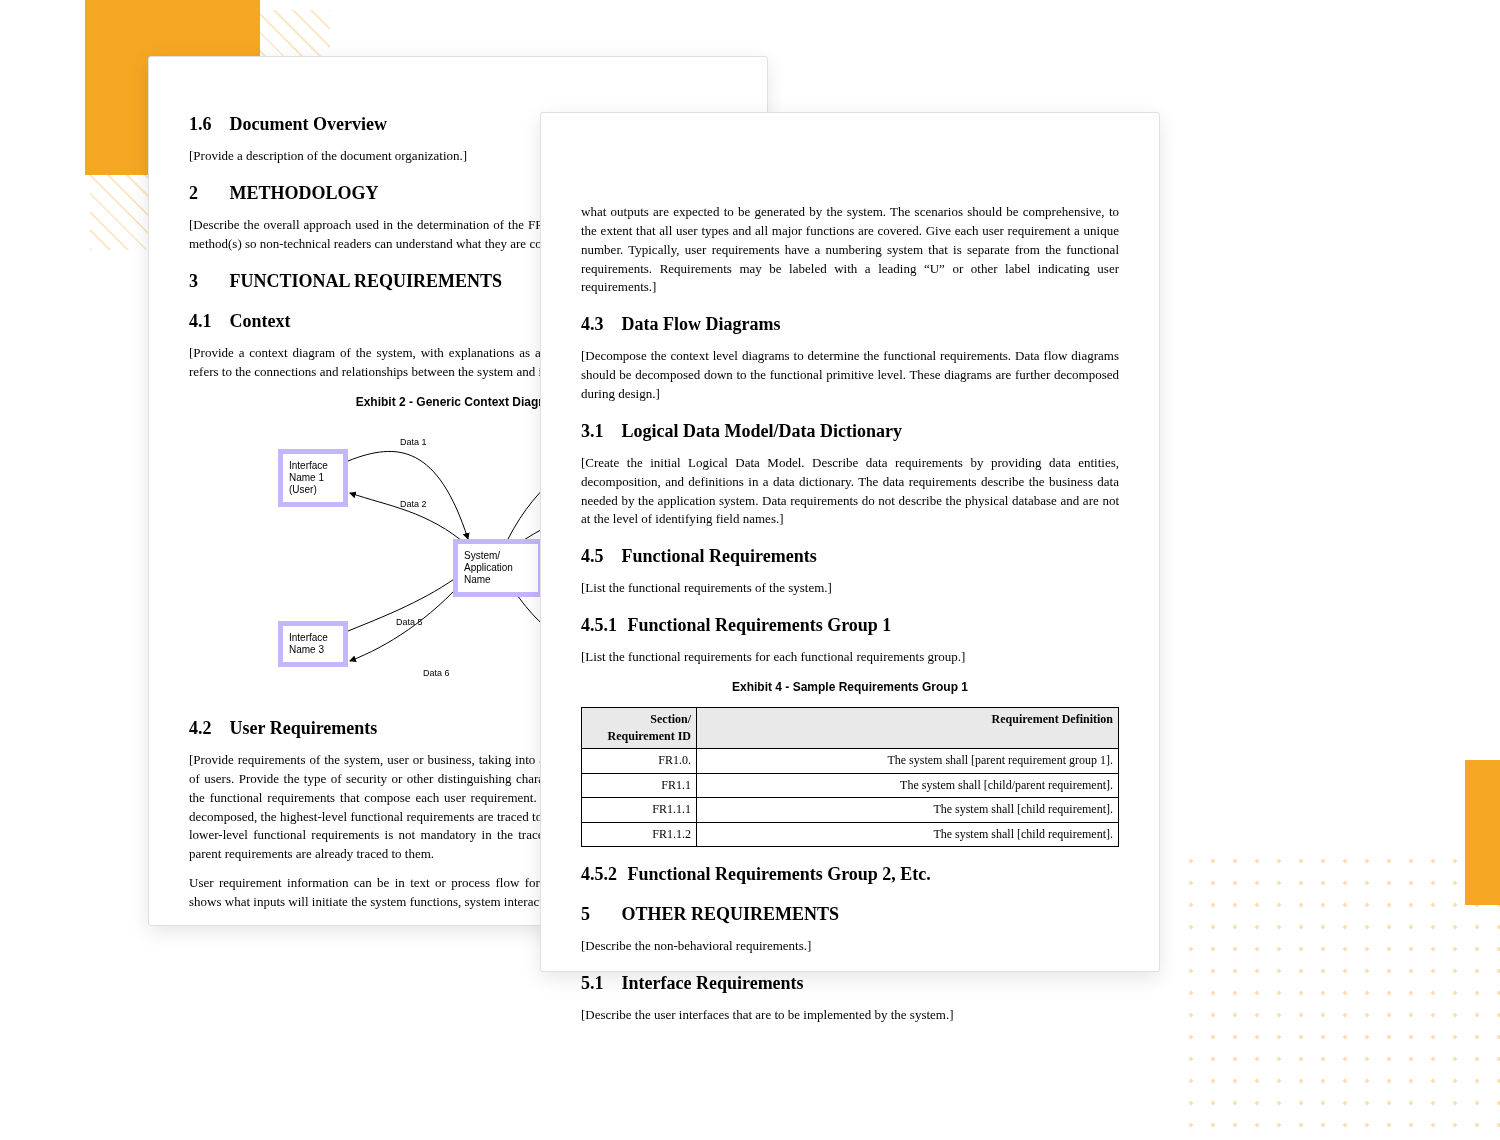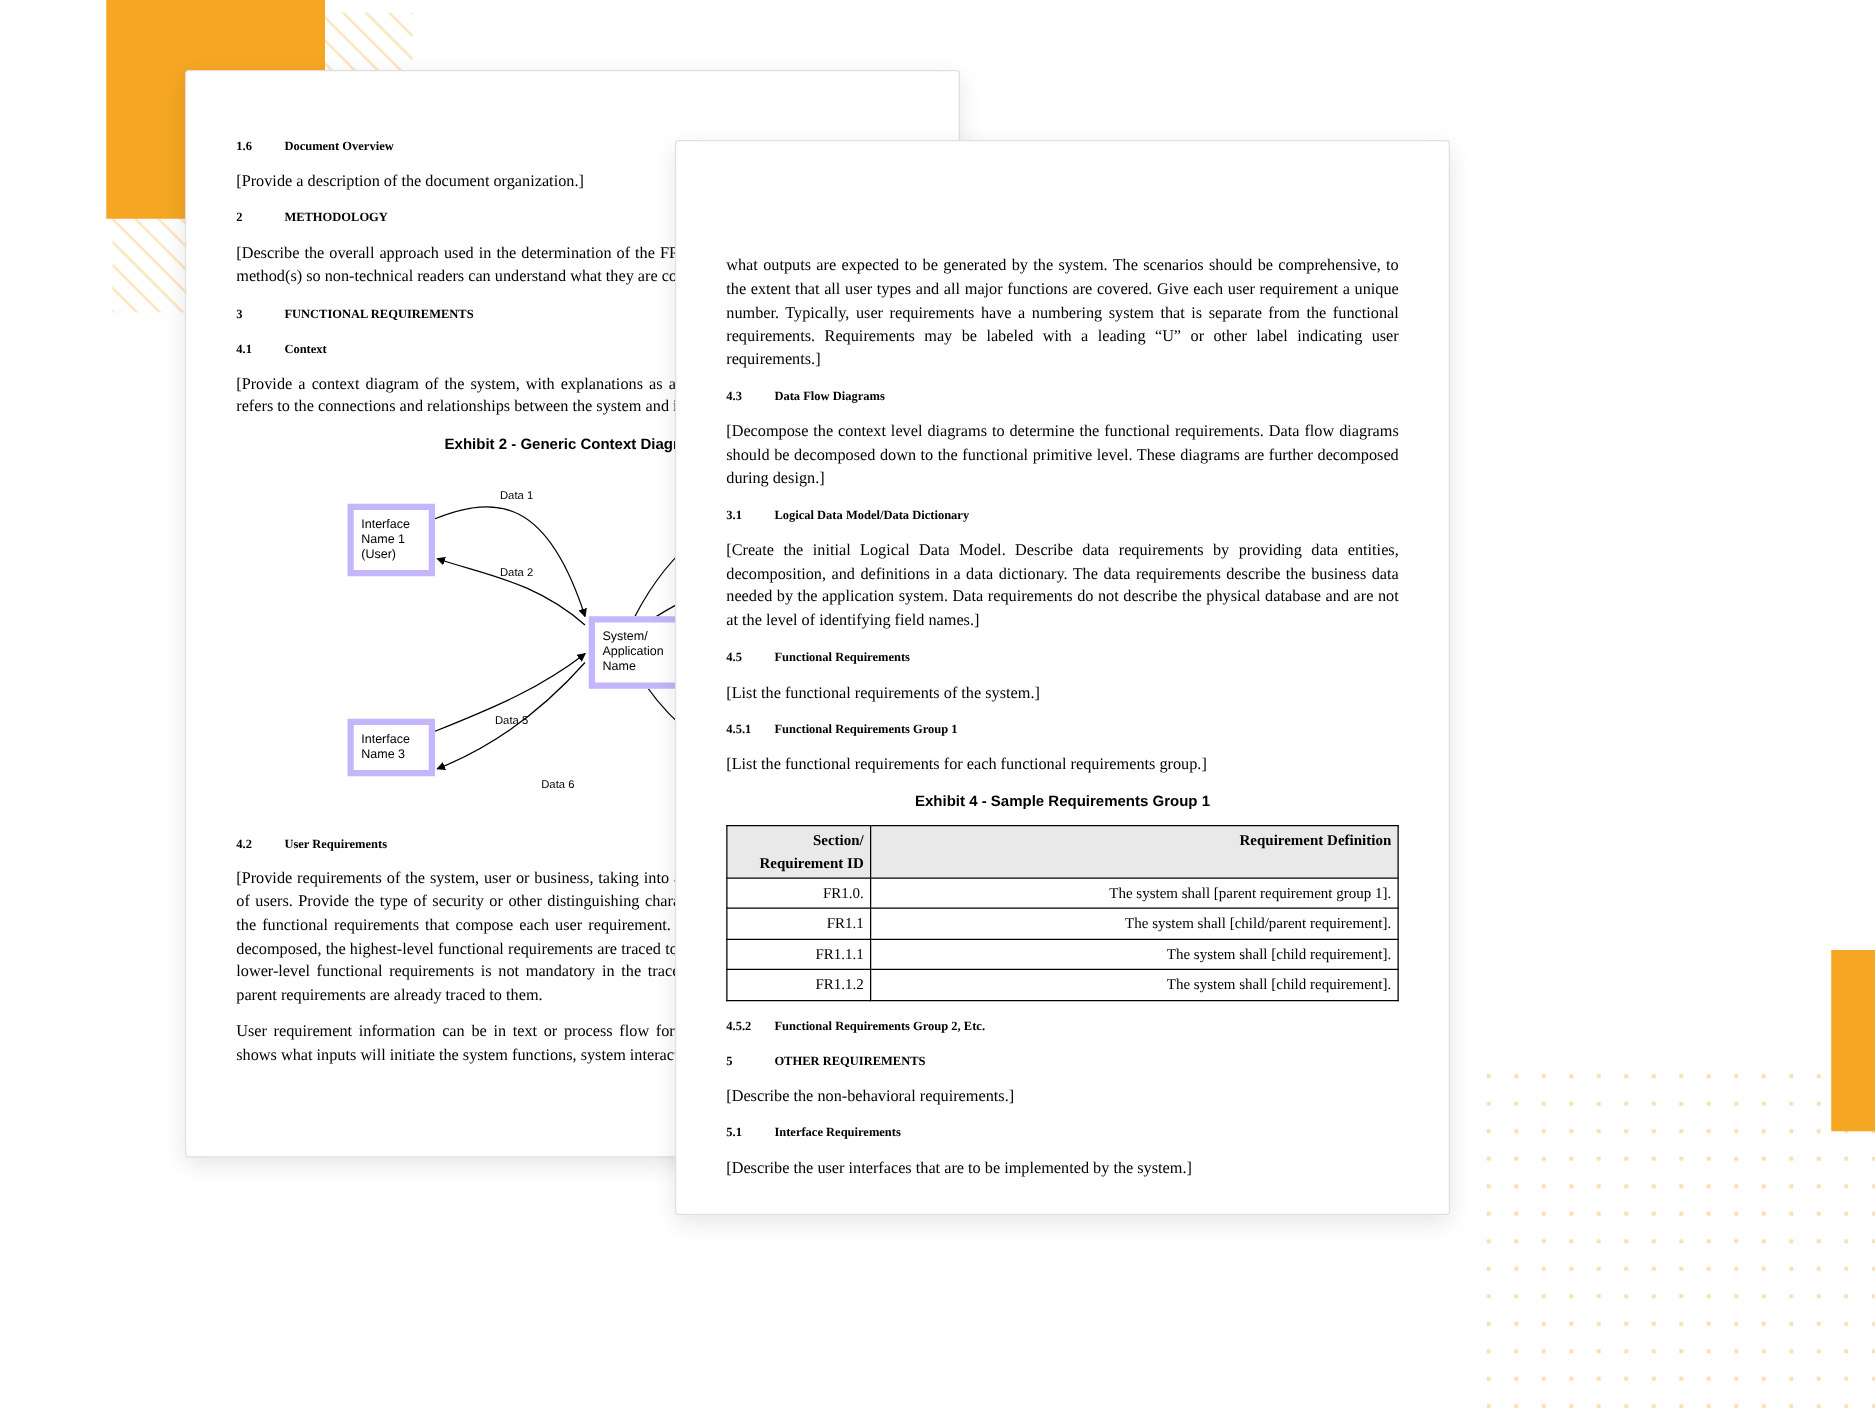--- a/index.html
+++ b/index.html
@@ -81,21 +81,21 @@
     overflow: hidden;
   }
   .page-right {
     top: 112px;
     left: 540px;
     height: 860px;
     z-index: 3;
     padding-top: 90px;
   }
 
-  .h-sec { font-weight: bold; font-size: 10px; margin-bottom: 10px; margin-top: 14px; }
+  .h-sec { font-weight: bold; font-size: 18px; margin-bottom: 10px; margin-top: 14px; }
   .h-sec .num { display:inline-block; min-width: 30px; }
   .h-sec .label { margin-left: 6px; }
   .h-sec.major .label { text-transform: uppercase; }
 
   .body-p { text-align: justify; margin-bottom: 10px; }
   .exhibit-title { font-weight: bold; text-align: center; margin: 12px 0 10px; font-family: Arial, sans-serif; font-size:12px;}
 
   .context-diagram {
     position: relative;
     width: 360px;
@@ -183,28 +183,28 @@
 
       <path d="M 70 210 C 120 190, 155 175, 190 148" fill="none" stroke="#000" stroke-width="1" marker-end="url(#ah)"></path>
       <path d="M 190 155 C 150 200, 110 225, 72 240" fill="none" stroke="#000" stroke-width="1" marker-end="url(#ah)"></path>
 
       <path d="M 232 148 C 270 170, 305 180, 345 190" fill="none" stroke="#000" stroke-width="1" marker-end="url(#ah)"></path>
       <path d="M 345 245 C 300 235, 260 210, 230 160" fill="none" stroke="#000" stroke-width="1" marker-end="url(#ah)"></path>
     </svg>
 
     <div class="cd-box" style="top:28px; left:0; width:70px;">Interface<br>Name 1<br>(User)</div>
     <div class="cd-box" style="top:200px; left:0; width:70px;">Interface<br>Name 3</div>
-    <div class="cd-box" style="top:118px; left:193px; width:90px;">System/<br>Application<br>Name</div>
+    <div class="cd-box" style="top:118px; left:175px; width:90px;">System/<br>Application<br>Name</div>
 
     <div class="cd-label" style="top:15px; left:122px;">Data 1</div>
     <div class="cd-label" style="top:77px; left:122px;">Data 2</div>
     <div class="cd-label" style="top:15px; left:290px;">Data 3</div>
     <div class="cd-label" style="top:77px; left:297px;">Data</div>
     <div class="cd-label" style="top:195px; left:118px;">Data 5</div>
-    <div class="cd-label" style="top:246px; left:155px;">Data 6</div>
+    <div class="cd-label" style="top:246px; left:145px;">Data 6</div>
     <div class="cd-label" style="top:184px; left:297px;">Data</div>
     <div class="cd-label" style="top:246px; left:275px;">Data 8</div>
   </div>
 
   <div class="h-sec">
     <span class="num">4.2</span>
     <span class="label">User Requirements</span>
   </div>
   <p class="body-p">[Provide requirements of the system, user or business, taking into account all major classes/categories of users.  Provide the type of security or other distinguishing characteristics of each set of users.  List the functional requirements that compose each user requirement.  As the functional requirements are decomposed, the highest-level functional requirements are traced to the user requirements.  Inclusion of lower-level functional requirements is not mandatory in the traceability to user requirements if the parent requirements are already traced to them.</p>
   <p class="body-p">User requirement information can be in text or process flow format for each major user class that shows what inputs will initiate the system functions, system interactions, and</p>

